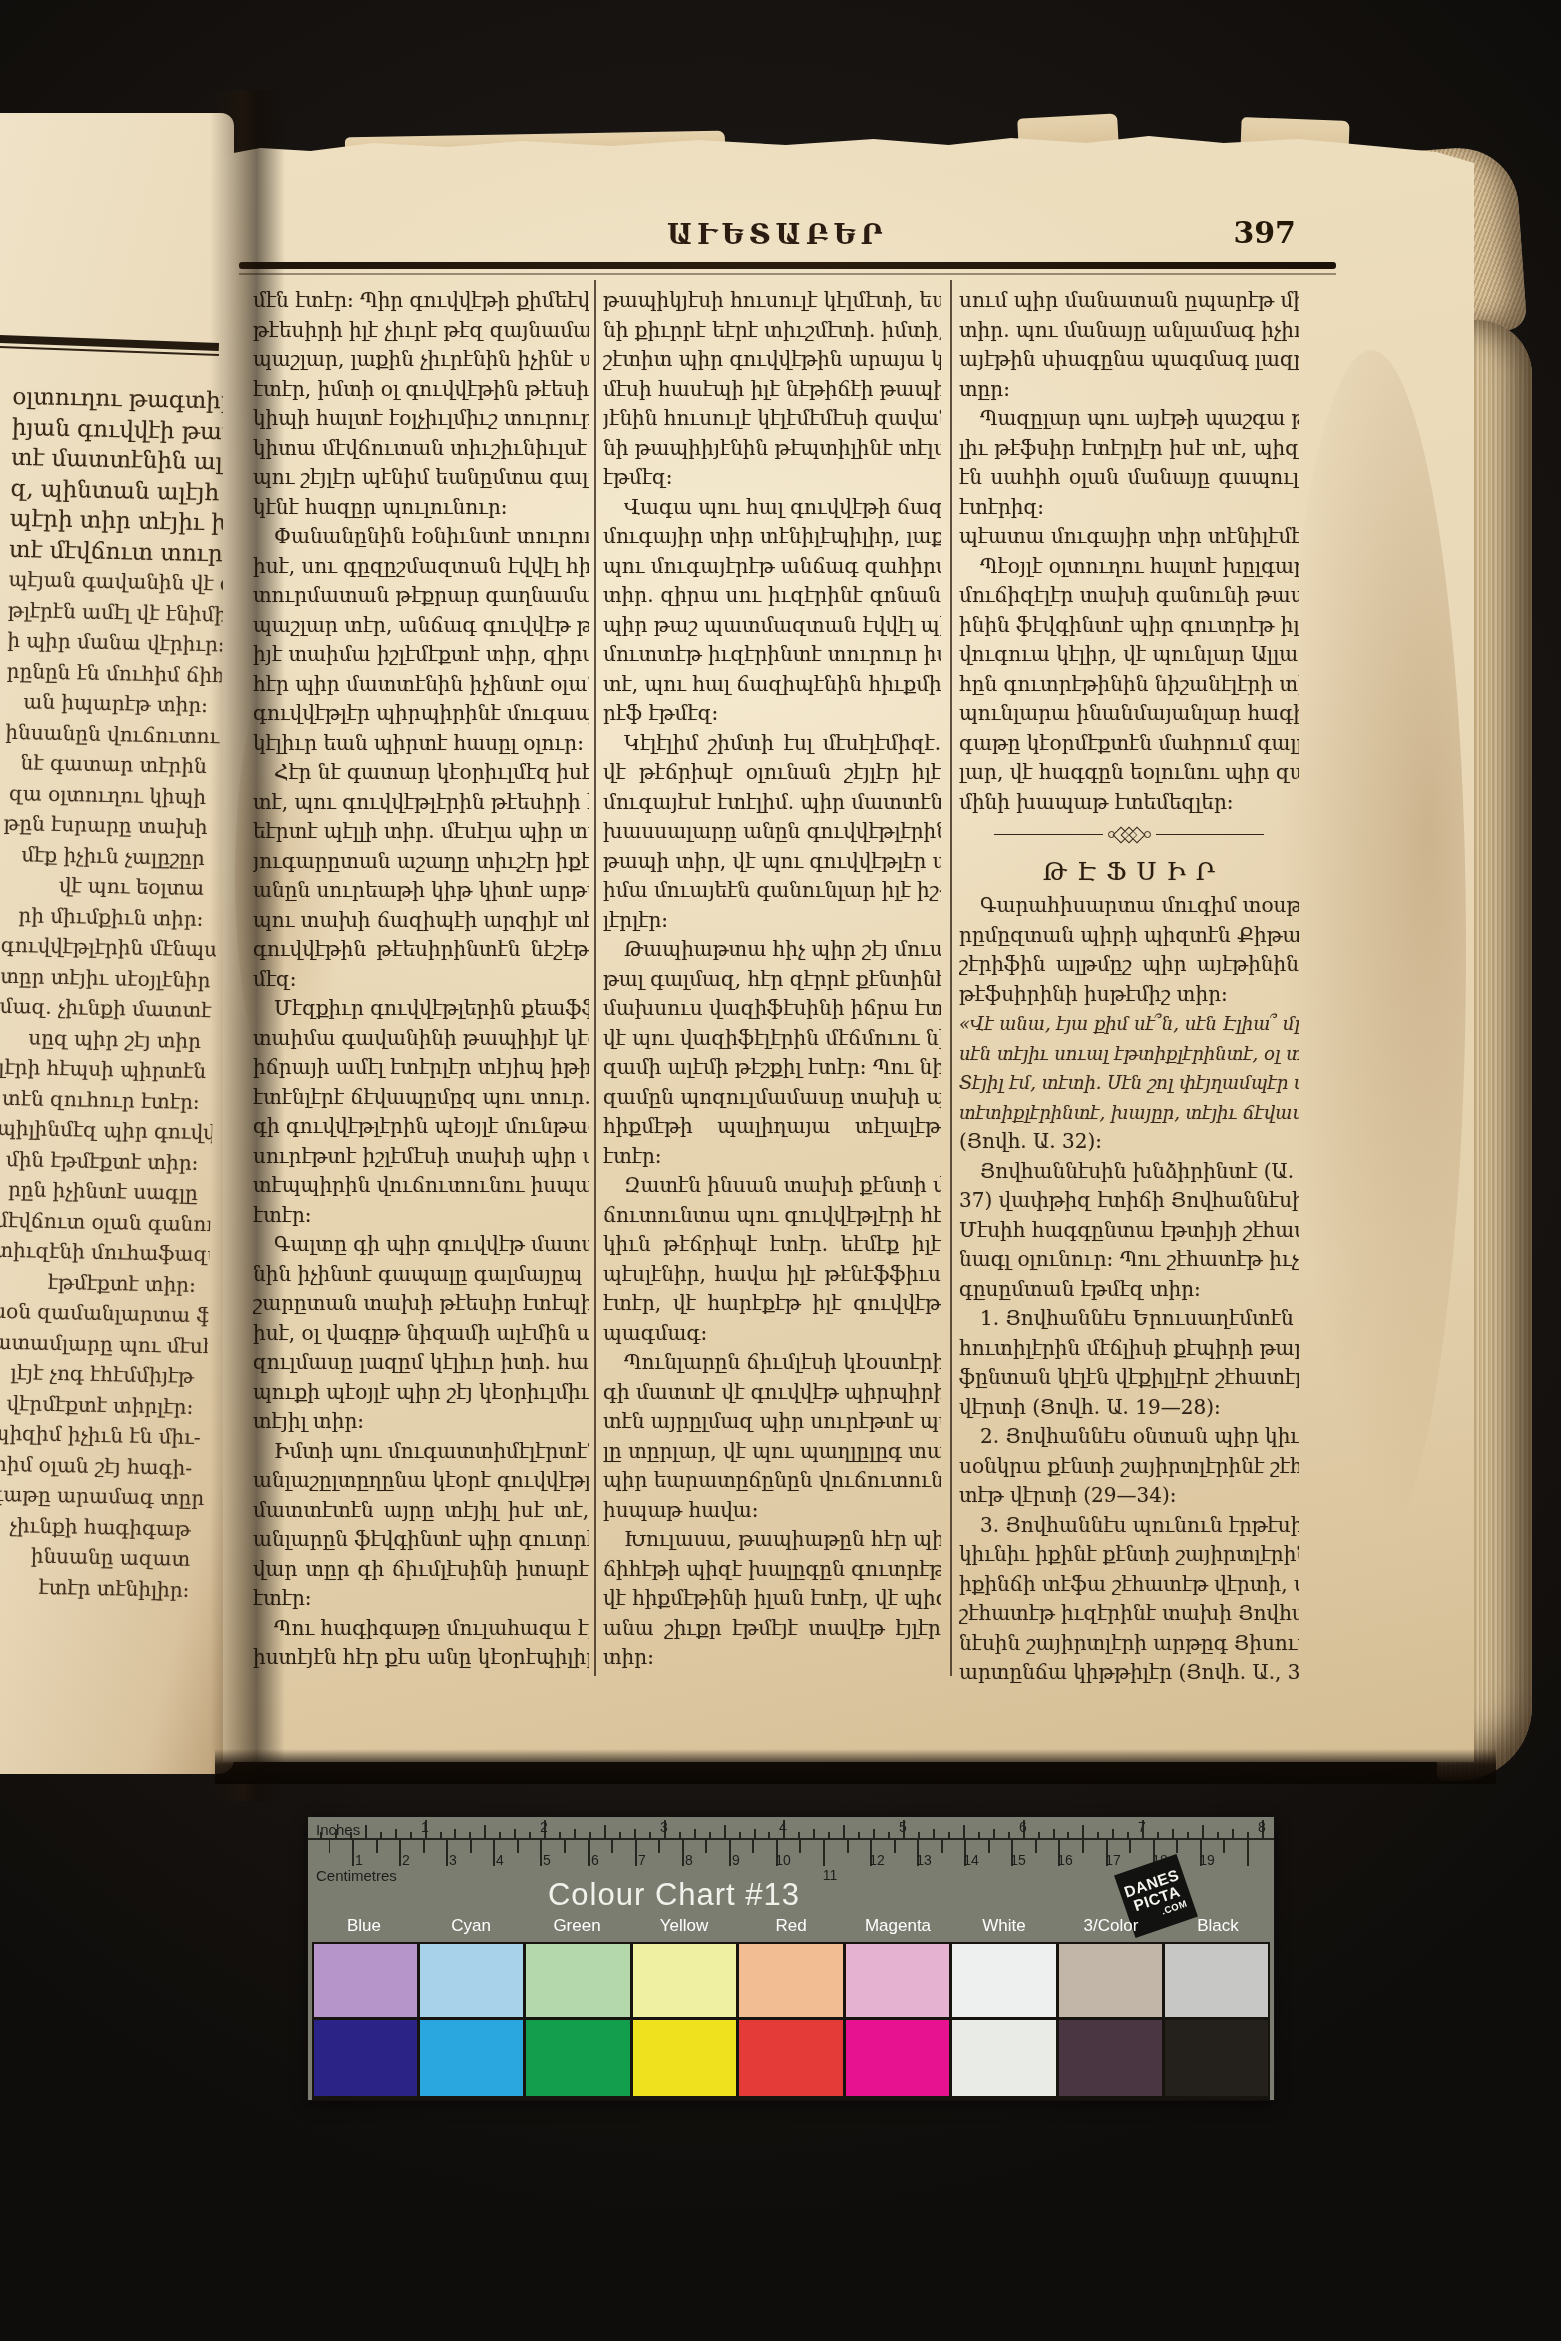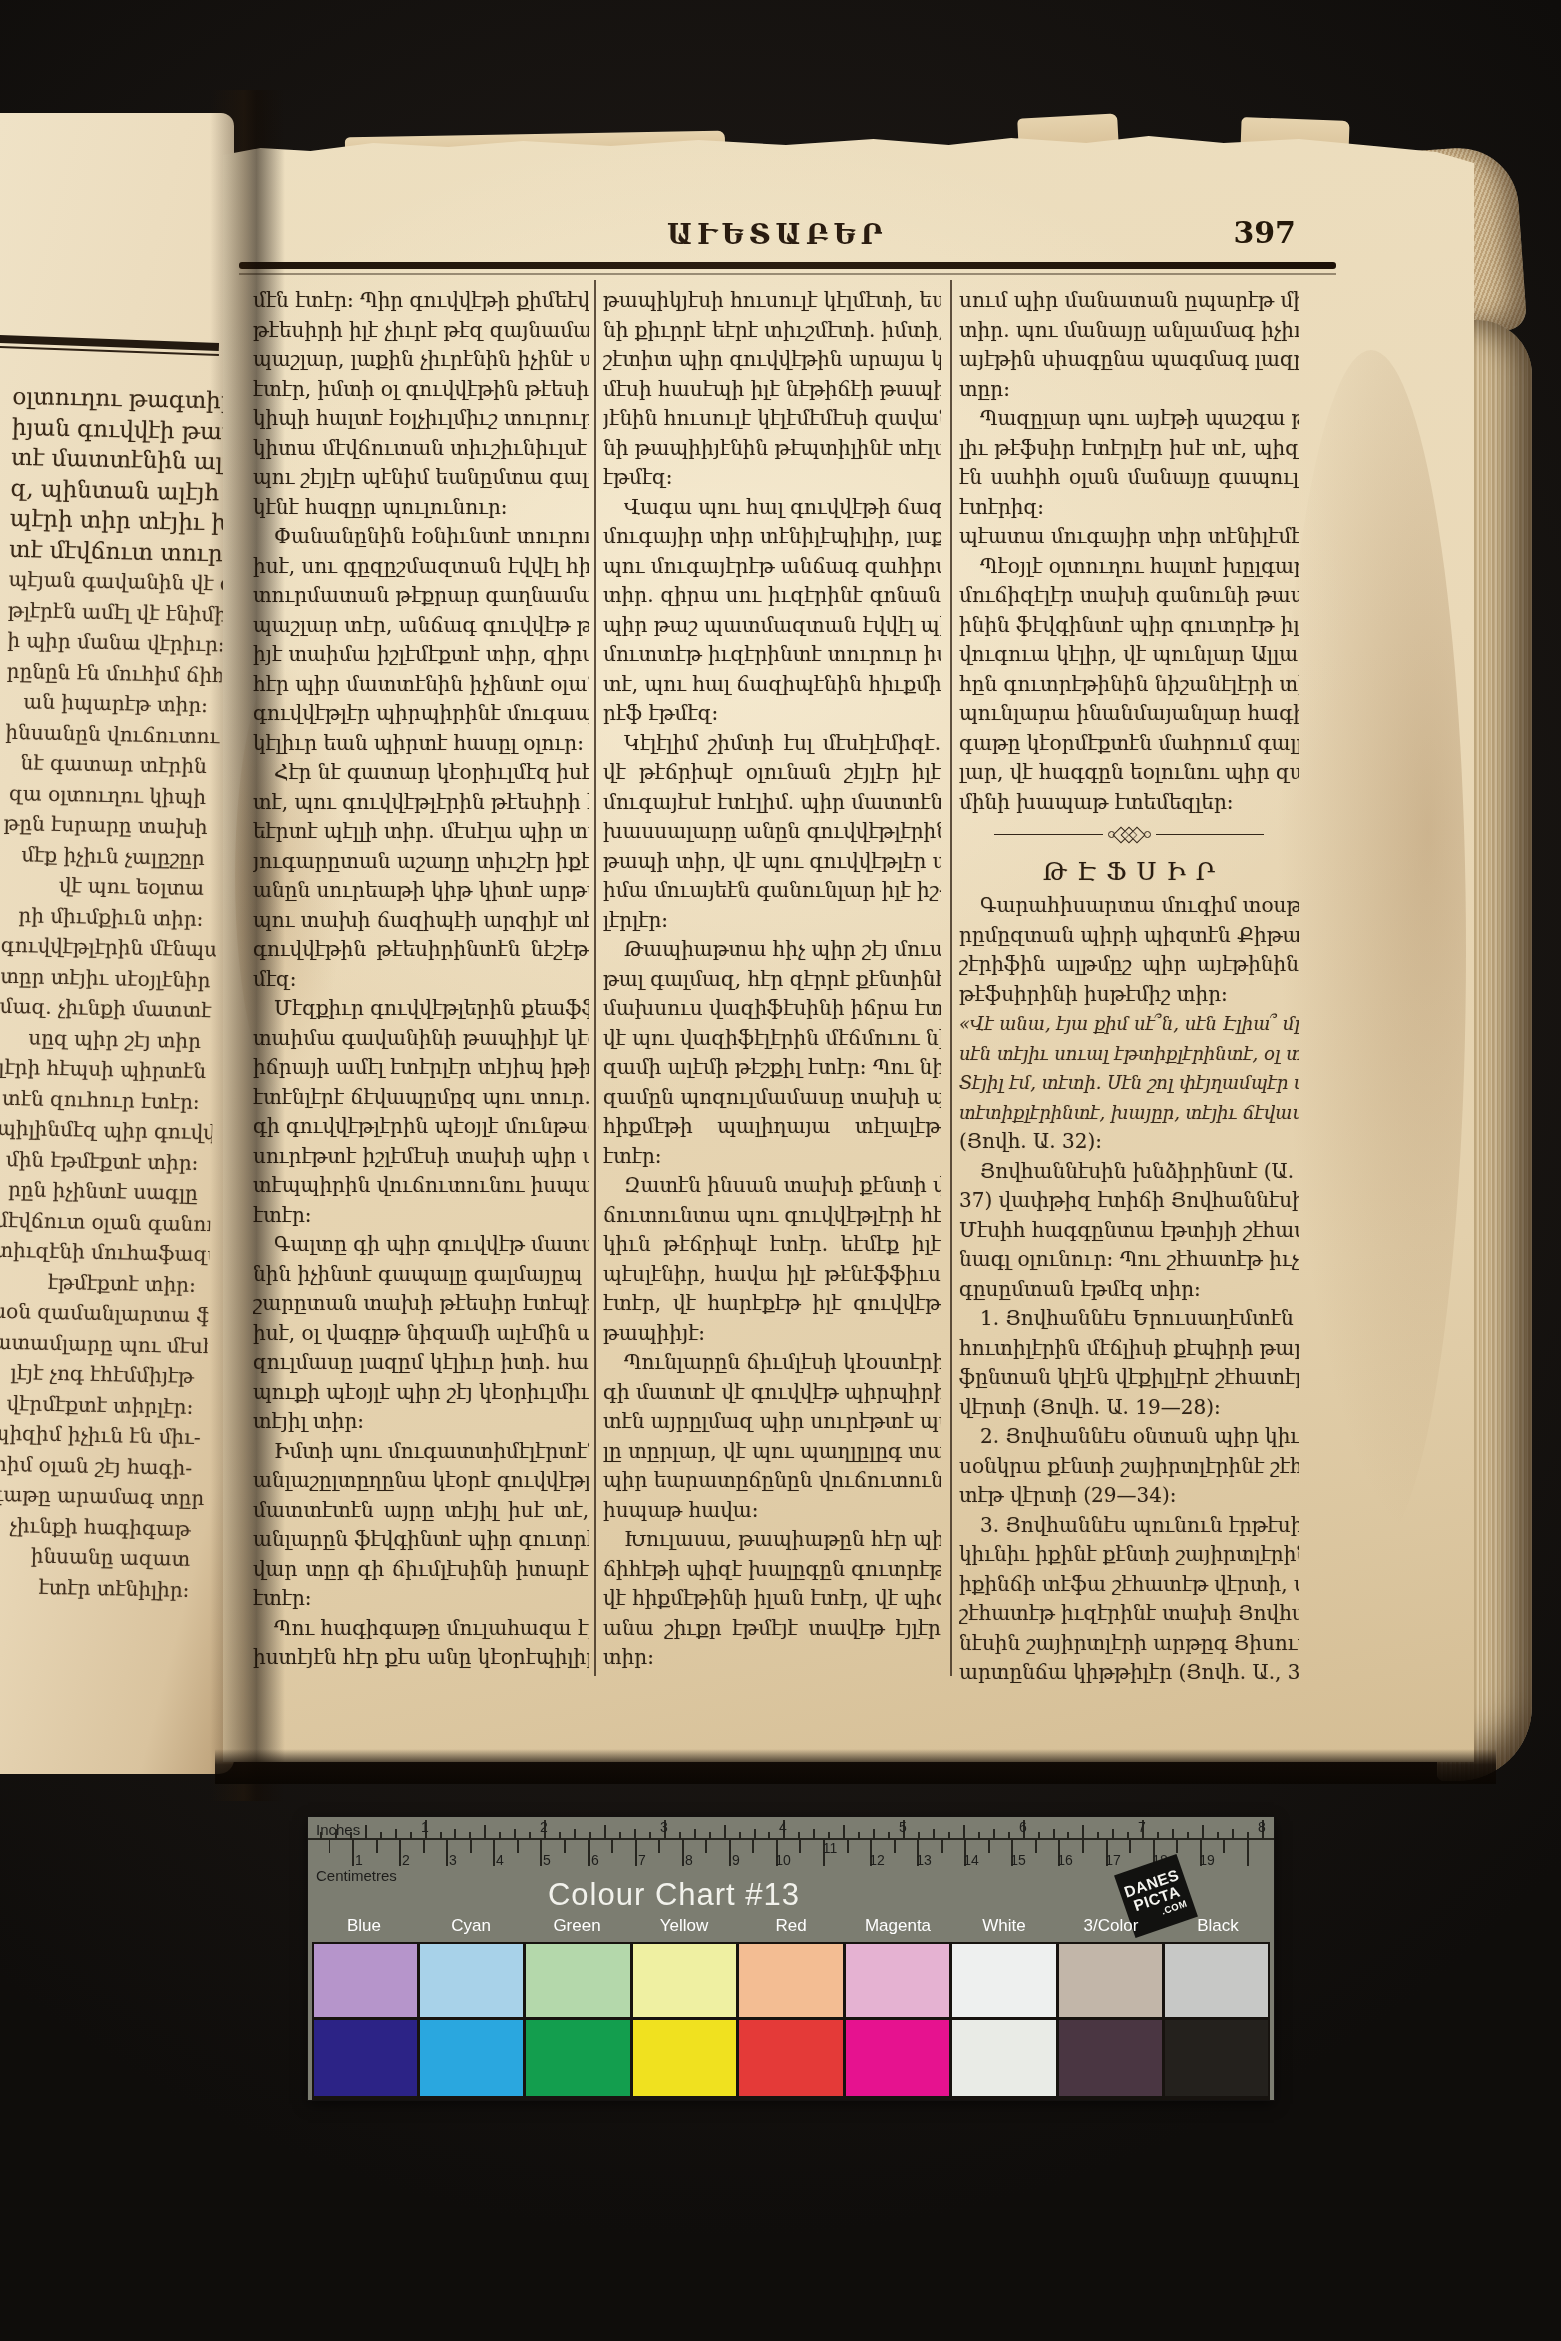--- a/index.html
+++ b/index.html
@@ -222,21 +222,21 @@
       <div class="ln n">վէ պու վազիֆէլէրին մէճմուու նի-</div>
       <div class="ln n">զամի ալէմի թէշքիլ էտէր։ Պու նի-</div>
       <div class="ln n">զամըն պոզուլմամասը տախի պիր</div>
       <div class="ln n">հիքմէթի պալիղայա տէլալէթ</div>
       <div class="ln e">էտէր։</div>
       <div class="ln i">Զատէն ինսան տախի քէնտի վու-</div>
       <div class="ln n">ճուտունտա պու գուվվէթլէրի հէր</div>
       <div class="ln n">կիւն թէճրիպէ էտէր. եէմէք իլէ</div>
       <div class="ln n">պէսլէնիր, հավա իլէ թէնէֆֆիւս</div>
       <div class="ln n">էտէր, վէ հարէքէթ իլէ գուվվէթ</div>
-      <div class="ln e">թապիիյէ։</div>
+      <div class="ln e">պագմագ։</div>
       <div class="ln i">Պունլարըն ճիւմլէսի կէօստէրիր</div>
       <div class="ln n">գի մատտէ վէ գուվվէթ պիրպիրին-</div>
       <div class="ln n">տէն այրըլմազ պիր սուրէթտէ պաղ-</div>
       <div class="ln n">լը տըրլար, վէ պու պաղլըլըգ տախի</div>
       <div class="ln n">պիր եարատըճընըն վուճուտունու</div>
       <div class="ln e">իսպաթ հավա։</div>
       <div class="ln i">Խուլասա, թապիաթըն հէր պիր</div>
       <div class="ln n">ճիհէթի պիզէ խալըգըն գուտրէթինի</div>
       <div class="ln n">վէ հիքմէթինի իլան էտէր, վէ պիզի</div>
       <div class="ln n">անա շիւքր էթմէյէ տավէթ էյլէր</div>
@@ -423,21 +423,21 @@
         <div class="rnum" style="left: 51px; top: 35px;">1</div>
         <div class="rnum" style="left: 98px; top: 35px;">2</div>
         <div class="rnum" style="left: 145px; top: 35px;">3</div>
         <div class="rnum" style="left: 192px; top: 35px;">4</div>
         <div class="rnum" style="left: 239px; top: 35px;">5</div>
         <div class="rnum" style="left: 287px; top: 35px;">6</div>
         <div class="rnum" style="left: 334px; top: 35px;">7</div>
         <div class="rnum" style="left: 381px; top: 35px;">8</div>
         <div class="rnum" style="left: 428px; top: 35px;">9</div>
         <div class="rnum" style="left: 475px; top: 35px;">10</div>
-        <div class="rnum" style="left: 522px; top: 23px;">11</div>
+        <div class="rnum" style="left: 522px; top: 50px;">11</div>
         <div class="rnum" style="left: 569px; top: 35px;">12</div>
         <div class="rnum" style="left: 616px; top: 35px;">13</div>
         <div class="rnum" style="left: 663px; top: 35px;">14</div>
         <div class="rnum" style="left: 710px; top: 35px;">15</div>
         <div class="rnum" style="left: 757px; top: 35px;">16</div>
         <div class="rnum" style="left: 805px; top: 35px;">17</div>
         <div class="rnum" style="left: 852px; top: 35px;">18</div>
         <div class="rnum" style="left: 899px; top: 35px;">19</div>
       </div>
     <div class="rlabel" style="left:8px;top:50px;">Centimetres</div>

